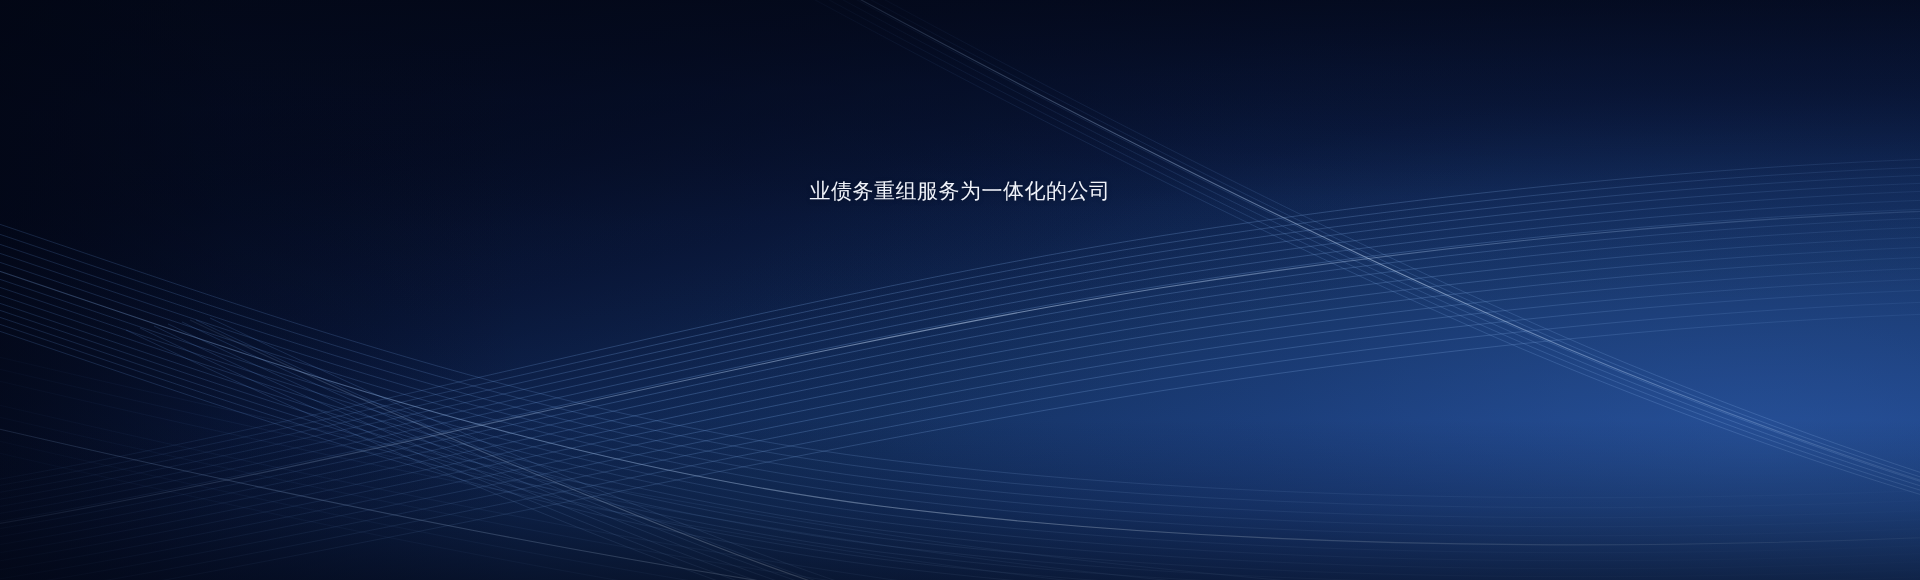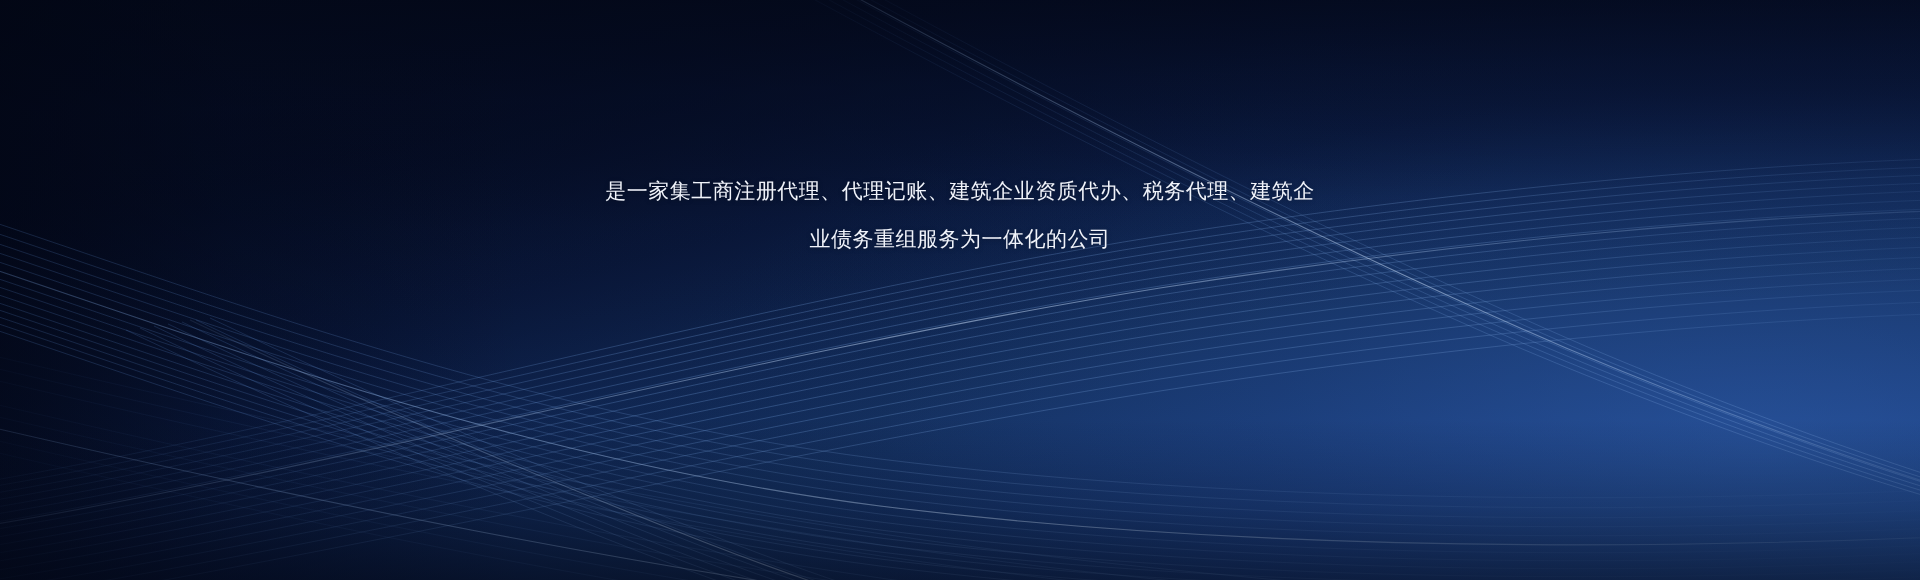--- a/index.html
+++ b/index.html
@@ -198,18 +198,17 @@
         <path d="M-40,420 C 260,490 660,577 1080,625 C 1420,663 1720,677 1960,681"></path>
       </g>
     </svg>
   </div>
 
   <div class="bg-bottom-shade"></div>
 
   <div class="content">
 
     <div class="subwrap">
-      <div class="subline first">是一家集工商注册代理、代理记账、建筑企业资质代办、税务代理、建筑企</div>
       <div class="subline second">业债务重组服务为一体化的公司</div>
     </div>
   </div>
 
 </div>
 
 </body></html>

